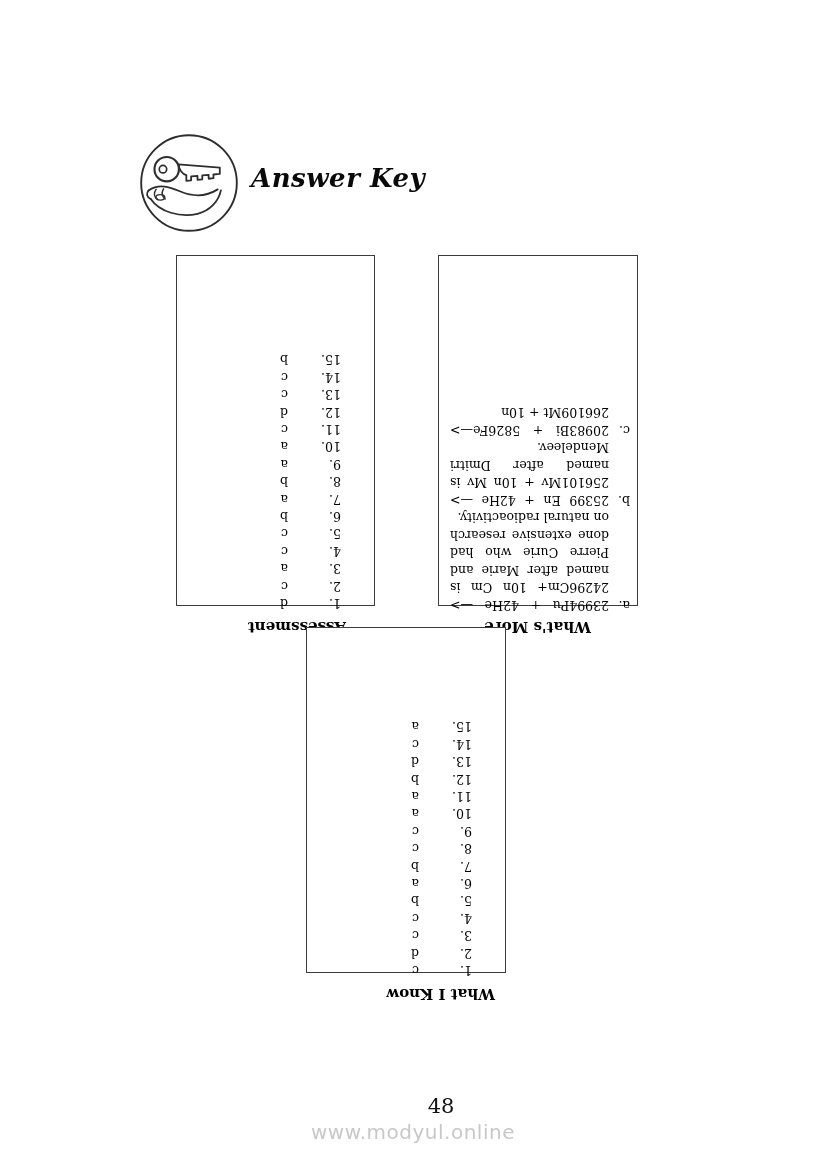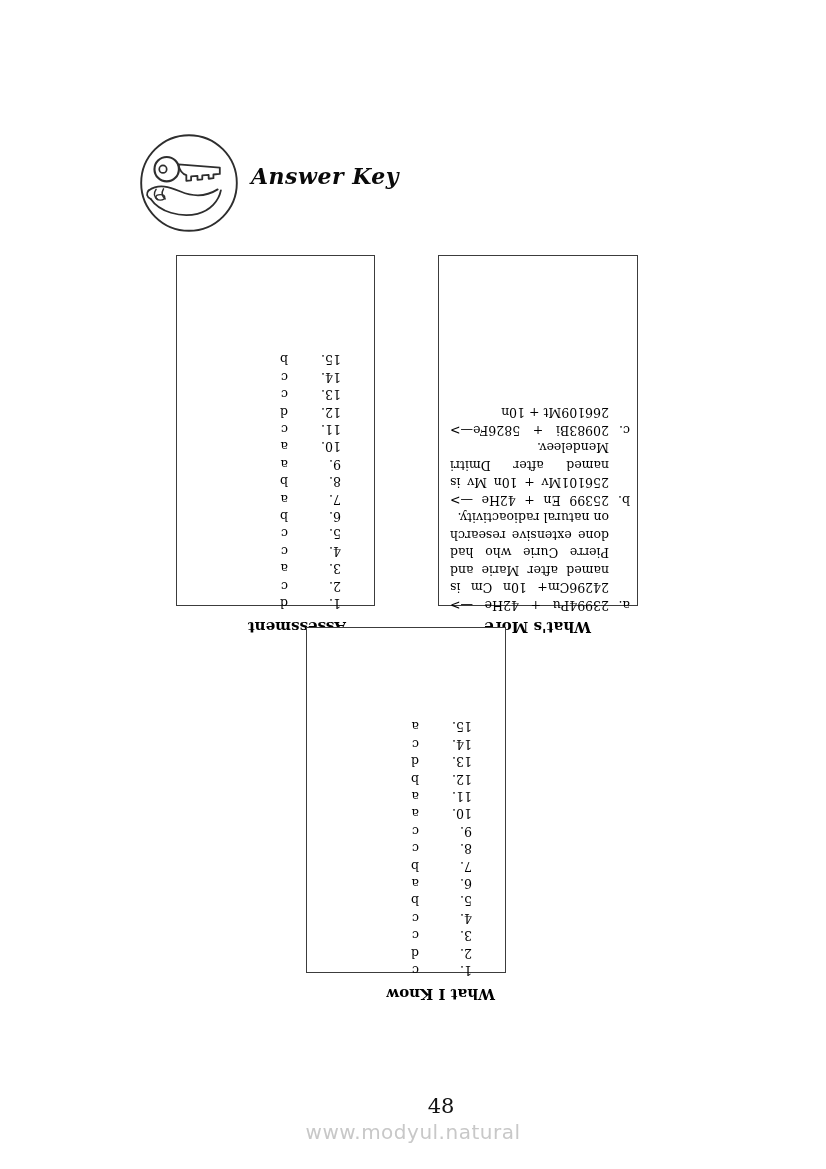--- a/index.html
+++ b/index.html
@@ -19,21 +19,21 @@
     position: absolute;
     left: 138px;
     top: 132px;
     width: 102px;
     height: 102px;
   }
   .page-title {
     position: absolute;
     left: 251px;
     top: 163px;
-    font-size: 22px;
+    font-size: 26px;
     font-weight: bold;
     font-style: italic;
     letter-spacing: 0.5px;
     color: #0a0a0a;
   }
 
   
   .abox {
     position: absolute;
     border: 1.5px solid #3c3c3c;
@@ -315,15 +315,15 @@
 
           <div class="answer-row">
             <span class="num">15.</span>
             <span class="ans">a</span>
           </div>
         </div>
     </div>
   </div>
 
   <div class="page-number">48</div>
-  <div class="watermark">www.modyul.natural</div>
+  <div class="watermark">www.modyul.online</div>
 
 </div>
 
 </body></html>

